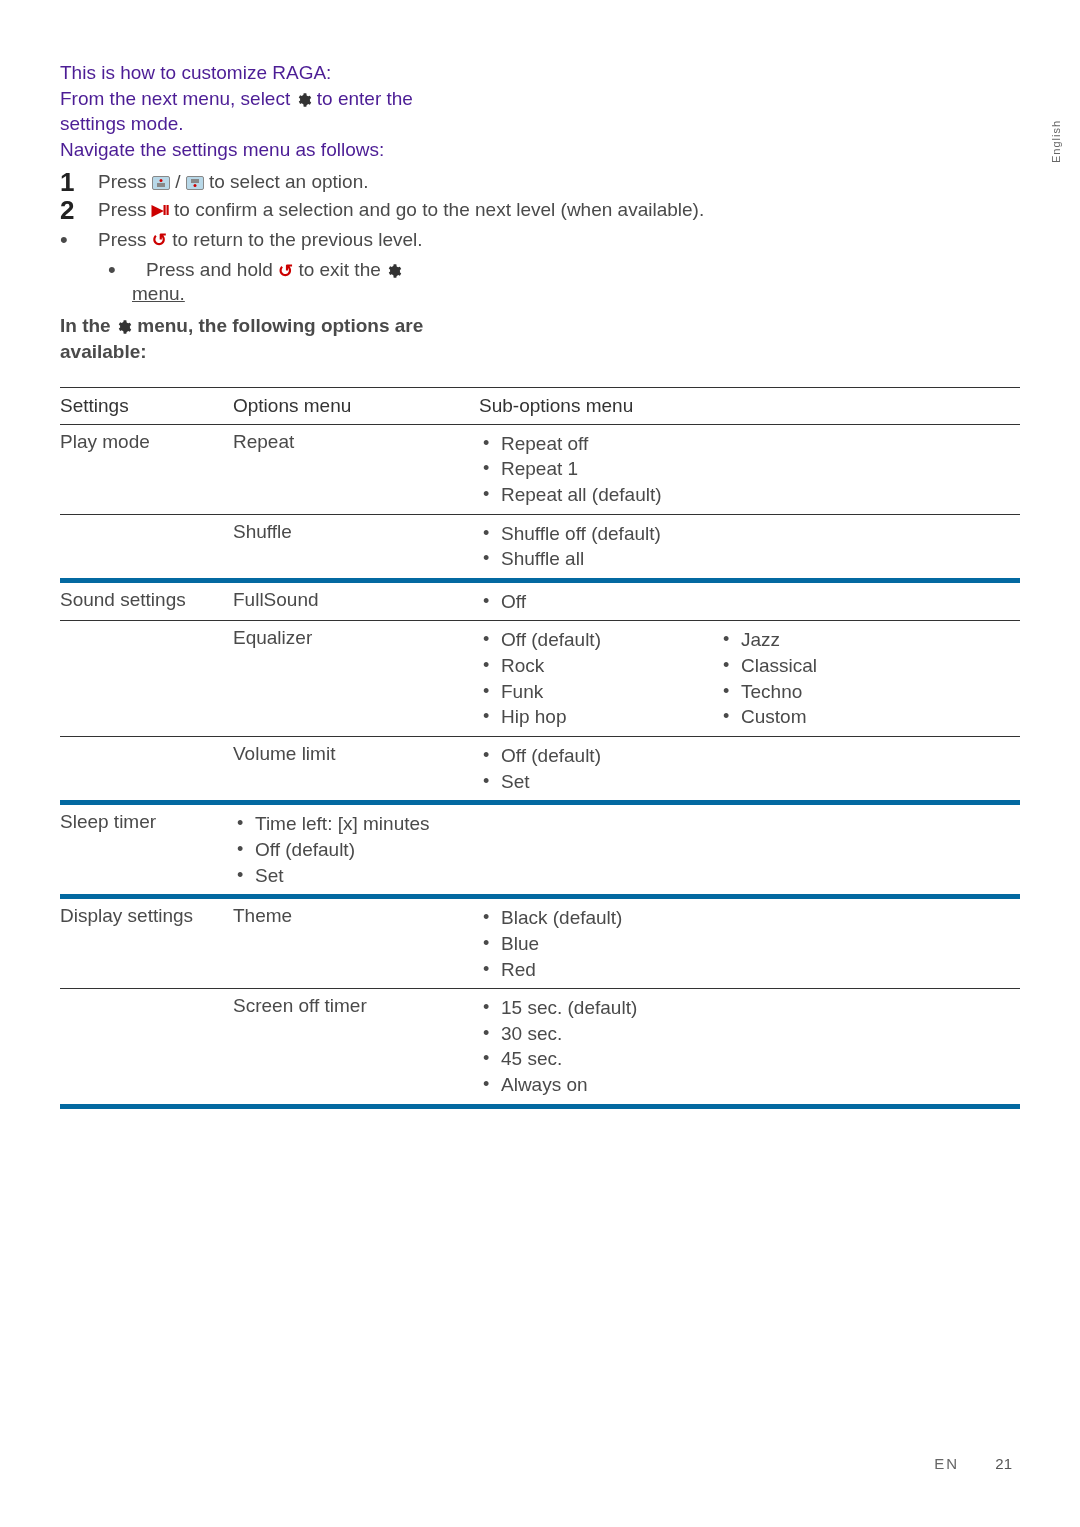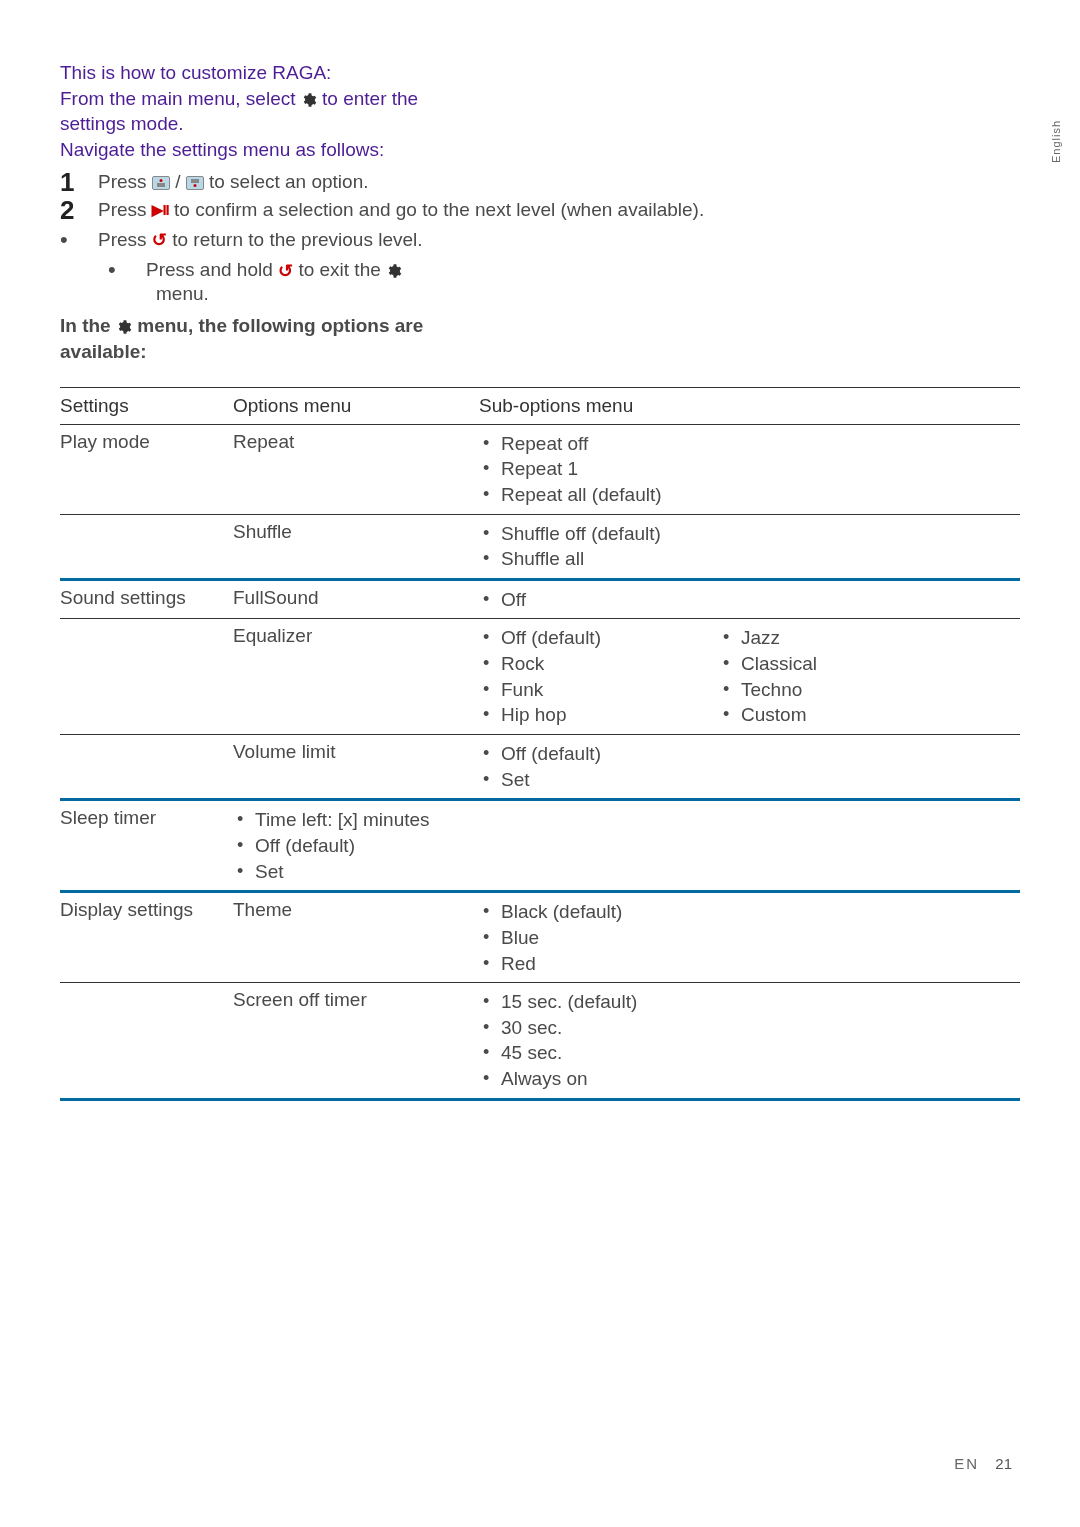--- a/index.html
+++ b/index.html
@@ -89,24 +89,25 @@
       font-size: 22px;
       width: 38px;
       line-height: 1.2;
       text-align: left;
     }
     .nav-text {
       flex: 1;
       line-height: 1.35;
     }
     .sub-text {
-      margin-left: 96px;
-      font-size: 19px;
-      color: #4a4a4a;
-      font-weight: 300;
+      margin-left: 72px;
+      font-size: 19px;
+      color: #4a4a4a;
+      font-weight: 300;
+      text-decoration: underline;
     }
     .icon-up, .icon-down {
       display: inline-block;
       width: 18px;
       height: 14px;
       background: #b8d8e8;
       border: 1px solid #888;
       border-radius: 2px;
       position: relative;
       vertical-align: middle;
@@ -195,21 +196,21 @@
     }
     .col-options {
       width: 246px;
       flex-shrink: 0;
       margin-left: 8px;
     }
     .col-subopts {
       flex: 1;
     }
     .setting-group {
-      border-bottom: 3px solid #0369a1;
+      border-bottom: 5px solid #0369a1;
     }
     .option-row {
       display: flex;
       padding: 6px 0;
       font-size: 19px;
       color: #4a4a4a;
       font-weight: 300;
     }
     .option-row + .option-row {
       border-top: 1px solid #333;
@@ -252,38 +253,38 @@
       font-size: 18px;
     }
     .footer {
       position: absolute;
       bottom: 55px;
       right: 68px;
       font-size: 15px;
       color: #666;
     }
     .footer-lang {
-      margin-right: 12px;
+      margin-right: 32px;
       letter-spacing: 2px;
     }
     .footer-page {
       color: #555;
     }
   </style>
 </head>
 <body>
 
 <div class="page-container">
   <div class="side-label">English</div>
 
 
   <div class="intro-text">
     <div>This is how to customize RAGA:</div>
     <div>
-      <span>From the main menu, select </span><svg class="settings-svg" viewBox="0 0 24 24">
+      <span>From the next menu, select </span><svg class="settings-svg" viewBox="0 0 24 24">
           <path fill="#333" d="M12 8a4 4 0 100 8 4 4 0 000-8zm8.94 4a7 7 0 00-.14-1.4l2.03-1.58-2-3.46-2.39.96a7 7 0 00-2.42-1.4L15.5 2h-4l-.52 2.52a7 7 0 00-2.42 1.4l-2.39-.96-2 3.46 2.03 1.58a7 7 0 000 2.8l-2.03 1.58 2 3.46 2.39-.96a7 7 0 002.42 1.4L11.5 22h4l.52-2.52a7 7 0 002.42-1.4l2.39.96 2-3.46-2.03-1.58c.09-.46.14-.93.14-1.4z"></path>
         </svg><span> to enter the settings mode.</span>
     </div>
     <div>Navigate the settings menu as follows:</div>
   </div>
 
   <div class="nav-list">
     <div class="nav-item-numbered">
       <span class="num-marker">1</span>
       <span class="nav-text">

